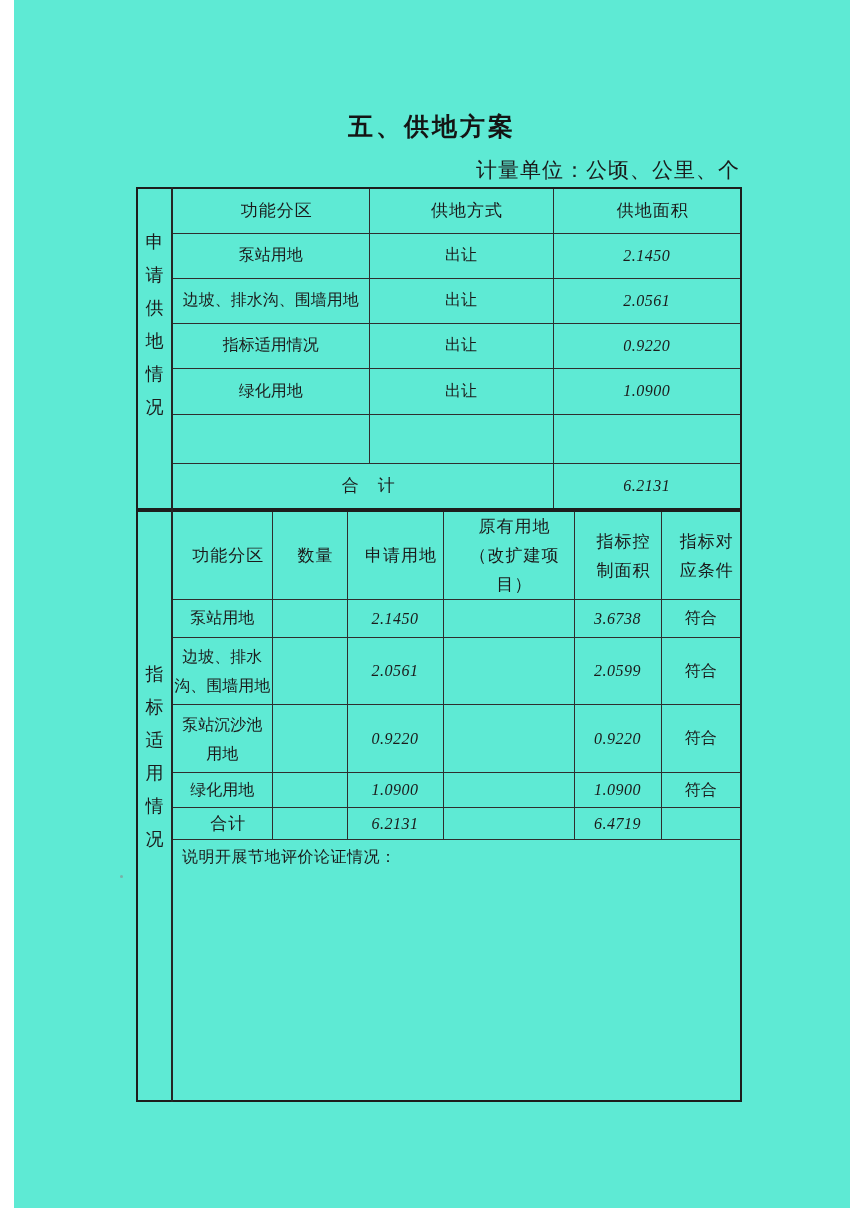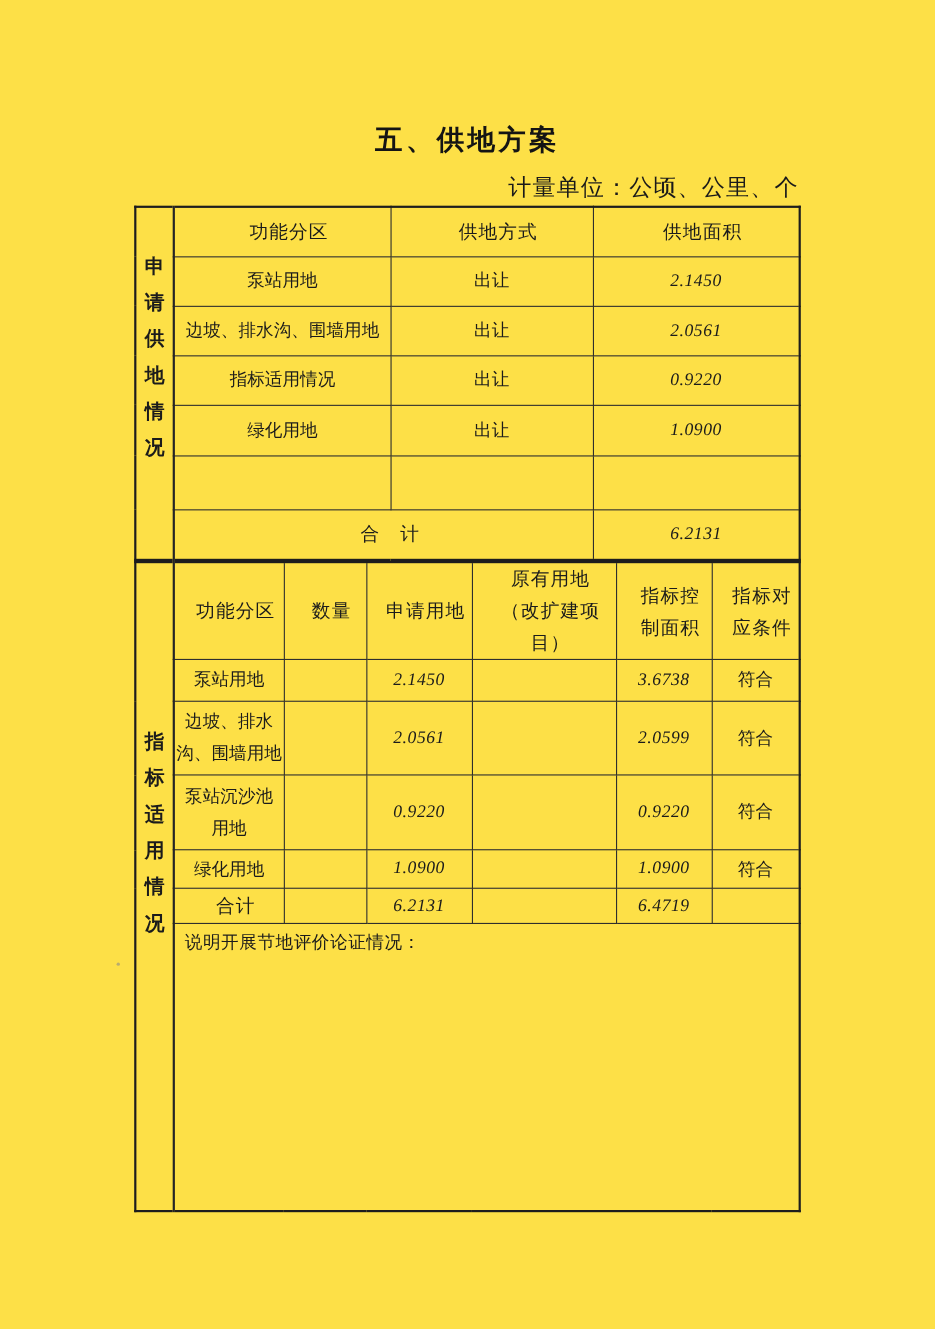--- a/index.html
+++ b/index.html
@@ -5,21 +5,22 @@
   * { margin: 0; padding: 0; box-sizing: border-box; }
   html, body { background: #ffffff; }
   body {
     width: 850px; height: 1208px;
     font-family: "Liberation Serif", "DejaVu Serif", serif;
     color: #1b1b1b;
     position: relative;
   }
   .page {
     position: absolute; inset: 0;
-    background: #fde047;
+    background: #5eead4;
+    margin-left: 14px;
   }
   .doc-title {
     position: absolute;
     top: 110px; left: 0; width: 100%;
     text-align: center;
     font-size: 25px;
     font-weight: bold;
     letter-spacing: 3px;
     color: #141414;
   }
@@ -44,21 +45,21 @@
     border: 1px solid #2e2e2e;
     text-align: center;
     vertical-align: middle;
     font-size: 16px;
     padding: 0;
     overflow: hidden;
     color: #1b1b1b;
   }
   table.sec { border: 2px solid #1d1d1d; }
   
-  td.side-cell { border-right: 2px solid #252525; font-weight: bold; }
+  td.side-cell { border-right: 2px solid #252525; }
   .side-label {
     width: 1.25em;
     margin: 0 auto;
     font-size: 18px;
     line-height: 33px;
     word-break: break-all;
     letter-spacing: 0;
   }
   td.side-cell-1 { padding-bottom: 48px; }
   td.side-cell-2 { padding-bottom: 98px; }

